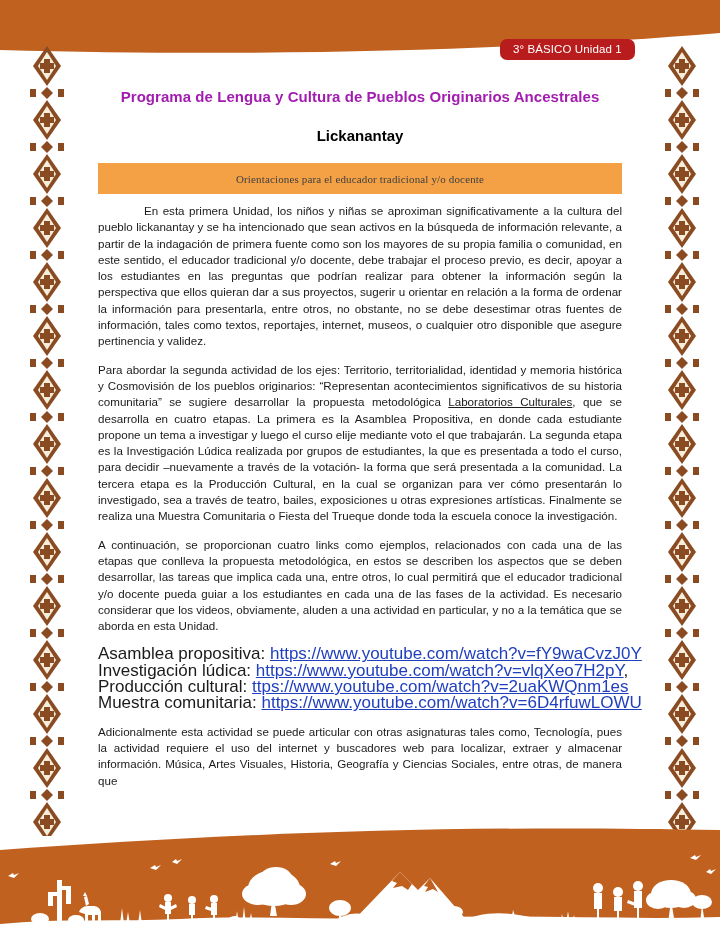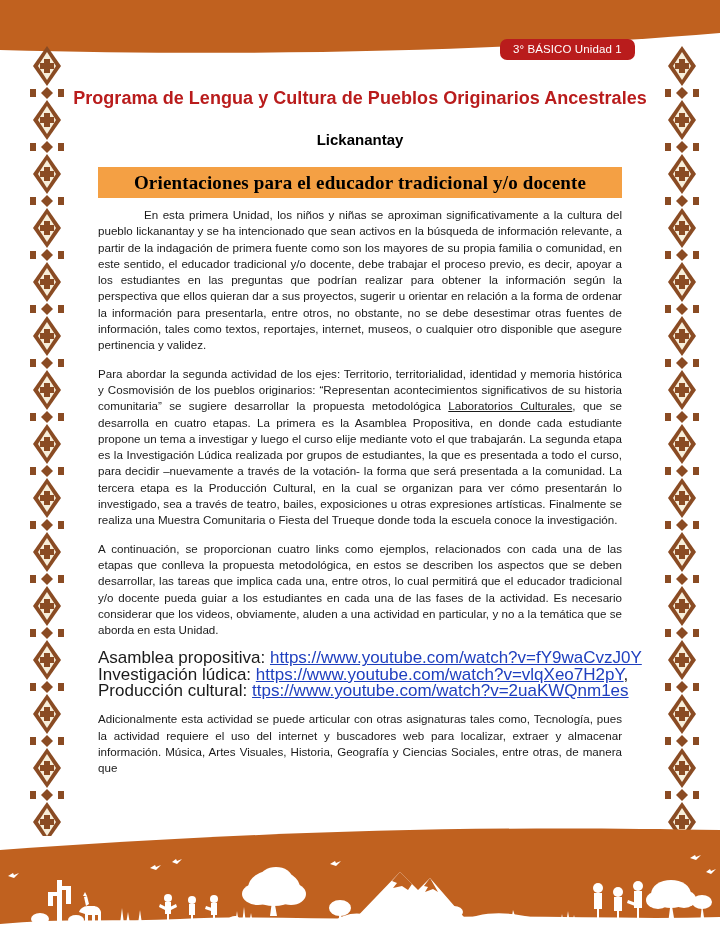--- a/index.html
+++ b/index.html
@@ -62,23 +62,23 @@
   .content {
     position: absolute;
     top: 0; left: 0;
     width: 720px;
     z-index: 5;
   }
 
   .doc-title {
     margin-top: 88px;
     text-align: center;
-    font-size: 18px;
+    font-size: 15px;
     font-weight: bold;
-    color: #b91c1c;
+    color: #a21caf;
     letter-spacing: .05px;
   }
   .doc-subtitle {
     margin-top: 22px;
     text-align: center;
     font-size: 15px;
     font-weight: bold;
     color: #000000;
   }
 
@@ -86,23 +86,23 @@
     margin: 19px auto 0 auto;
     width: 524px;
     height: 31px;
     background: #f4a044;
     display: flex;
     align-items: center;
     justify-content: center;
   }
   .orange-banner .banner-text {
     font-family: "Liberation Serif", serif;
-    font-weight: bold;
-    font-size: 19px;
-    color: #000000;
+    font-weight: normal;
+    font-size: 11px;
+    color: #404040;
     letter-spacing: .15px;
   }
 
   .body-col {
     width: 524px;
     margin: 0 auto;
     padding-top: 9px;
   }
 
   p.para {
@@ -252,20 +252,21 @@
     <p class="para indent">En esta primera Unidad, los niños y niñas se aproximan significativamente a la cultura del pueblo lickanantay y se ha intencionado que sean activos en la búsqueda de información relevante, a partir de la indagación de primera fuente como son los mayores  de su propia familia o comunidad, en este sentido, el educador tradicional y/o docente, debe trabajar el proceso previo, es decir, apoyar a los estudiantes en las preguntas que podrían realizar para obtener la información según la perspectiva que ellos quieran dar a sus proyectos,  sugerir u orientar en relación a la forma de ordenar la información para presentarla, entre otros, no obstante, no se debe desestimar otras fuentes de información, tales como textos, reportajes, internet, museos, o cualquier otro disponible que asegure pertinencia y validez.</p>
 
     <p class="para"><span>Para abordar la segunda actividad de los ejes: Territorio, territorialidad, identidad y memoria histórica y Cosmovisión de los pueblos originarios: “Representan acontecimientos significativos de su historia comunitaria” se sugiere desarrollar la propuesta metodológica </span><span class="u">Laboratorios Culturales</span><span>, que se desarrolla en cuatro etapas. La primera es la Asamblea Propositiva, en donde cada estudiante propone un tema a investigar y luego el curso elije mediante voto el que trabajarán. La segunda etapa es la Investigación Lúdica realizada por grupos de estudiantes, la que es presentada a todo el curso, para decidir –nuevamente a través de la votación- la forma que será presentada a la comunidad. La tercera etapa es la Producción Cultural, en la cual se organizan para ver cómo presentarán lo investigado, sea a través de teatro, bailes, exposiciones u otras expresiones artísticas. Finalmente se realiza una Muestra Comunitaria o Fiesta del Trueque donde toda la escuela conoce la investigación.</span></p>
 
     <p class="para">A continuación, se proporcionan cuatro links como ejemplos, relacionados con cada una de las etapas que conlleva la propuesta metodológica, en estos se describen los aspectos que se deben desarrollar, las tareas que implica cada una, entre otros, lo cual permitirá que el educador tradicional y/o docente pueda guiar a los estudiantes en cada una de las fases de la actividad. Es necesario considerar que los videos, obviamente, aluden a una actividad en particular, y no a la temática que se aborda en esta Unidad.</p>
 
     <div class="links-block">
       <div class="link-row"><span>Asamblea propositiva: </span><span class="link">https://www.youtube.com/watch?v=fY9waCvzJ0Y</span><span></span></div>
       <div class="link-row"><span>Investigación lúdica: </span><span class="link">https://www.youtube.com/watch?v=vlqXeo7H2pY</span><span>,</span></div>
       <div class="link-row"><span>Producción cultural: </span><span class="link">ttps://www.youtube.com/watch?v=2uaKWQnm1es</span><span></span></div>
+      <div class="link-row"><span>Muestra comunitaria: </span><span class="link">https://www.youtube.com/watch?v=6D4rfuwLOWU</span><span></span></div>
     </div>
 
     <p class="para">Adicionalmente esta actividad se puede articular con otras asignaturas tales como, Tecnología, pues la actividad requiere el uso del internet y buscadores web para localizar, extraer y almacenar información. Música, Artes Visuales, Historia, Geografía y Ciencias Sociales, entre otras, de manera que</p>
 
   </div>
 </div>
 
 <div class="bottom-band">
   <svg width="720" height="112" viewBox="0 0 720 112">
 

